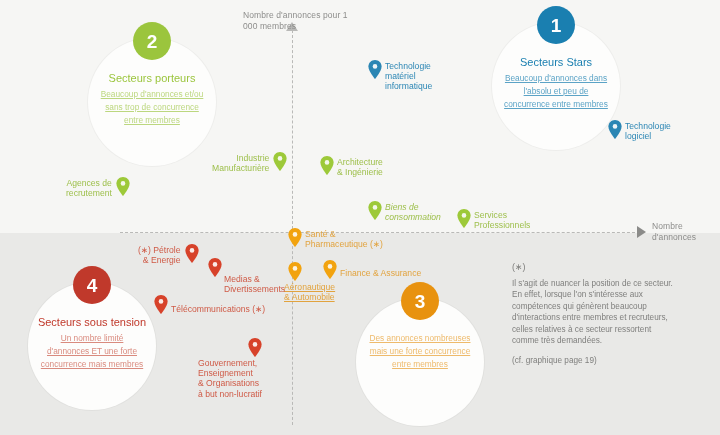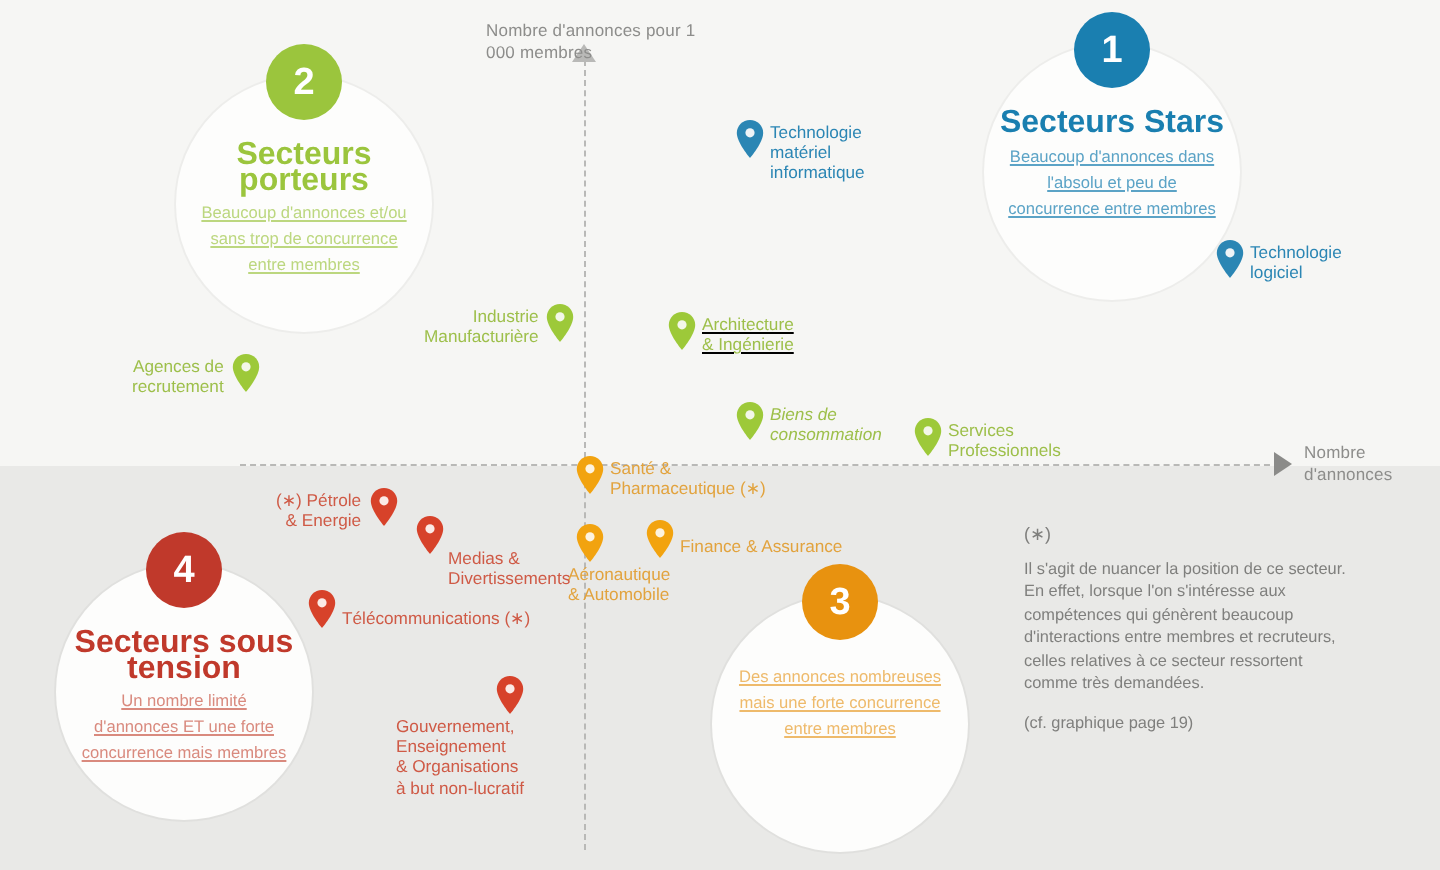--- a/index.html
+++ b/index.html
@@ -29,21 +29,21 @@
 
   .axis-label{position:absolute;color:#8d8d8b;font-size:8.5px;line-height:11px;letter-spacing:.1px;}
   .axis-label-y{left:243px;top:10px;text-align:left;width:120px;}
   .axis-label-x{left:652px;top:221px;width:70px;}
 
   
   .quad{position:absolute;width:128px;height:128px;border-radius:50%;
     background:#fdfdfc;box-shadow:0 0 0 1px rgba(0,0,0,.035);
     display:flex;flex-direction:column;align-items:center;justify-content:flex-start;
     box-sizing:border-box;padding-top:34px;text-align:center;}
-  .quad .q-title{font-size:16px;font-weight:bold;line-height:12.5px;margin-bottom:3px;}
+  .quad .q-title{font-size:11px;font-weight:normal;line-height:12.5px;margin-bottom:3px;}
   .quad .q-desc{font-size:8.3px;line-height:13px;width:104px;text-decoration:underline;}
 
   .badge{position:absolute;width:38px;height:38px;border-radius:50%;
     display:flex;align-items:center;justify-content:center;
     color:#ffffff;font-size:19px;font-weight:bold;line-height:1;
     left:50%;margin-left:-19px;top:-16px;}
 
   #quad-2{left:88px;top:38px;}
   #quad-2 .q-title{color:#9bc53d;}
   #quad-2 .q-desc{color:#bcd77f;}
@@ -166,21 +166,21 @@
     <span class="pt-label">Industrie
 Manufacturière</span>
     <span class="pin">
       <svg viewBox="0 0 14 19">
           <path d="M7 0C3.3 0 0.4 2.9 0.4 6.5 0.4 11.3 7 19 7 19s6.6-7.7 6.6-12.5C13.6 2.9 10.7 0 7 0z" fill="#9dc939"></path>
           <circle cx="7" cy="6.4" r="2.3" fill="#f3f7e9"></circle>
         </svg>
     </span>
   </div>
 
-  <div class="pt right c-green" style="left:334px;top:156px;text-decoration:underline;">
+  <div class="pt right c-green" style="left:320px;top:156px;">
     <span class="pin">
       <svg viewBox="0 0 14 19">
           <path d="M7 0C3.3 0 0.4 2.9 0.4 6.5 0.4 11.3 7 19 7 19s6.6-7.7 6.6-12.5C13.6 2.9 10.7 0 7 0z" fill="#9dc939"></path>
           <circle cx="7" cy="6.4" r="2.3" fill="#f3f7e9"></circle>
         </svg>
     </span>
     <span class="pt-label">Architecture
 &amp; Ingénierie</span>
   </div>
 
@@ -227,21 +227,21 @@
     <span class="pt-label" style="padding-top:8px;">Finance &amp; Assurance</span>
   </div>
 
   <div class="pt below c-org" style="left:288px;top:262px;">
     <span class="pin">
       <svg viewBox="0 0 14 19">
           <path d="M7 0C3.3 0 0.4 2.9 0.4 6.5 0.4 11.3 7 19 7 19s6.6-7.7 6.6-12.5C13.6 2.9 10.7 0 7 0z" fill="#f2a30f"></path>
           <circle cx="7" cy="6.4" r="2.3" fill="#fdf3e0"></circle>
         </svg>
     </span>
-    <span class="pt-label" style="margin-left:-4px;">Aéronautique
+    <span class="pt-label" style="margin-left:-4px;text-decoration:underline;">Aéronautique
 &amp; Automobile</span>
   </div>
 
   <div class="pt left c-red" style="left:138px;top:244px;">
     <span class="pt-label">(∗) Pétrole
 &amp; Energie</span>
     <span class="pin">
       <svg viewBox="0 0 14 19">
           <path d="M7 0C3.3 0 0.4 2.9 0.4 6.5 0.4 11.3 7 19 7 19s6.6-7.7 6.6-12.5C13.6 2.9 10.7 0 7 0z" fill="#d7422a"></path>
           <circle cx="7" cy="6.4" r="2.3" fill="#fbeae6"></circle>

